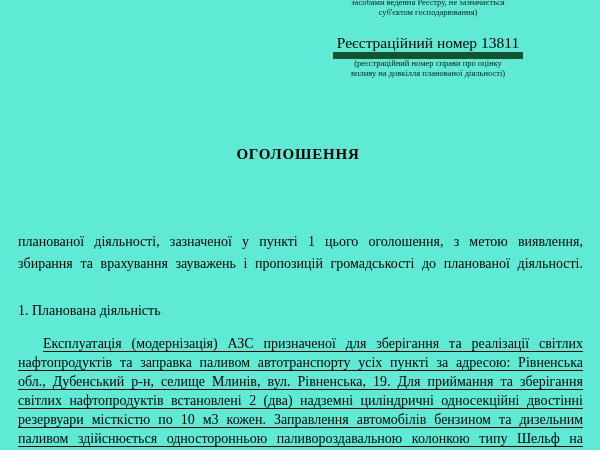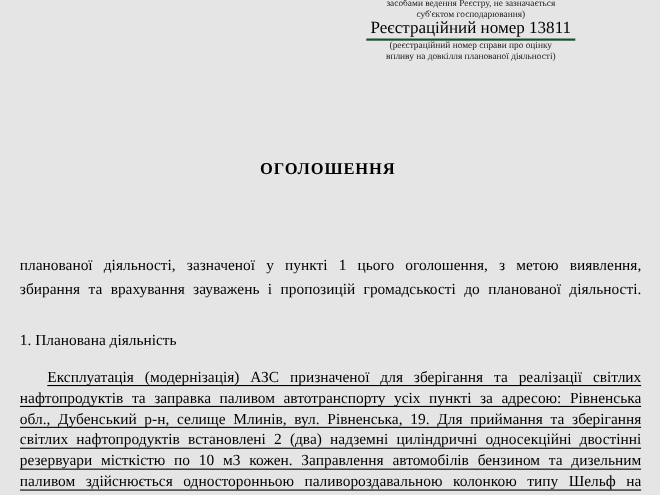--- a/index.html
+++ b/index.html
@@ -1,43 +1,44 @@
 <!DOCTYPE html>
 <html><head>
 <meta charset="utf-8">
 <style>
   html, body { margin: 0; padding: 0; background: #ffffff; }
   .page {
     position: relative;
     width: 600px;
     height: 450px;
-    background: #e5e5e5;
+    background: #5eead4;
     color: #000000;
     overflow: hidden;
     font-family: "Liberation Serif", "DejaVu Serif", serif;
   }
 
   
   .form-header {
     position: absolute;
     top: -2px;
     left: 330px;
     width: 196px;
     text-align: center;
   }
   .small-note {
     font-size: 8.5px;
     line-height: 9.5px;
     color: #1a1a1a;
   }
   .reg-number {
     display: inline-block;
+    margin-top: 17px;
     font-size: 15.5px;
     line-height: 17px;
-    border-bottom: 2px solid #14532d;
+    border-bottom: 7px solid #14532d;
     padding: 0 4px 1px 4px;
     white-space: nowrap;
   }
   .reg-caption {
     font-size: 8.5px;
     line-height: 9.5px;
     margin-top: 0;
     color: #1a1a1a;
   }
 

